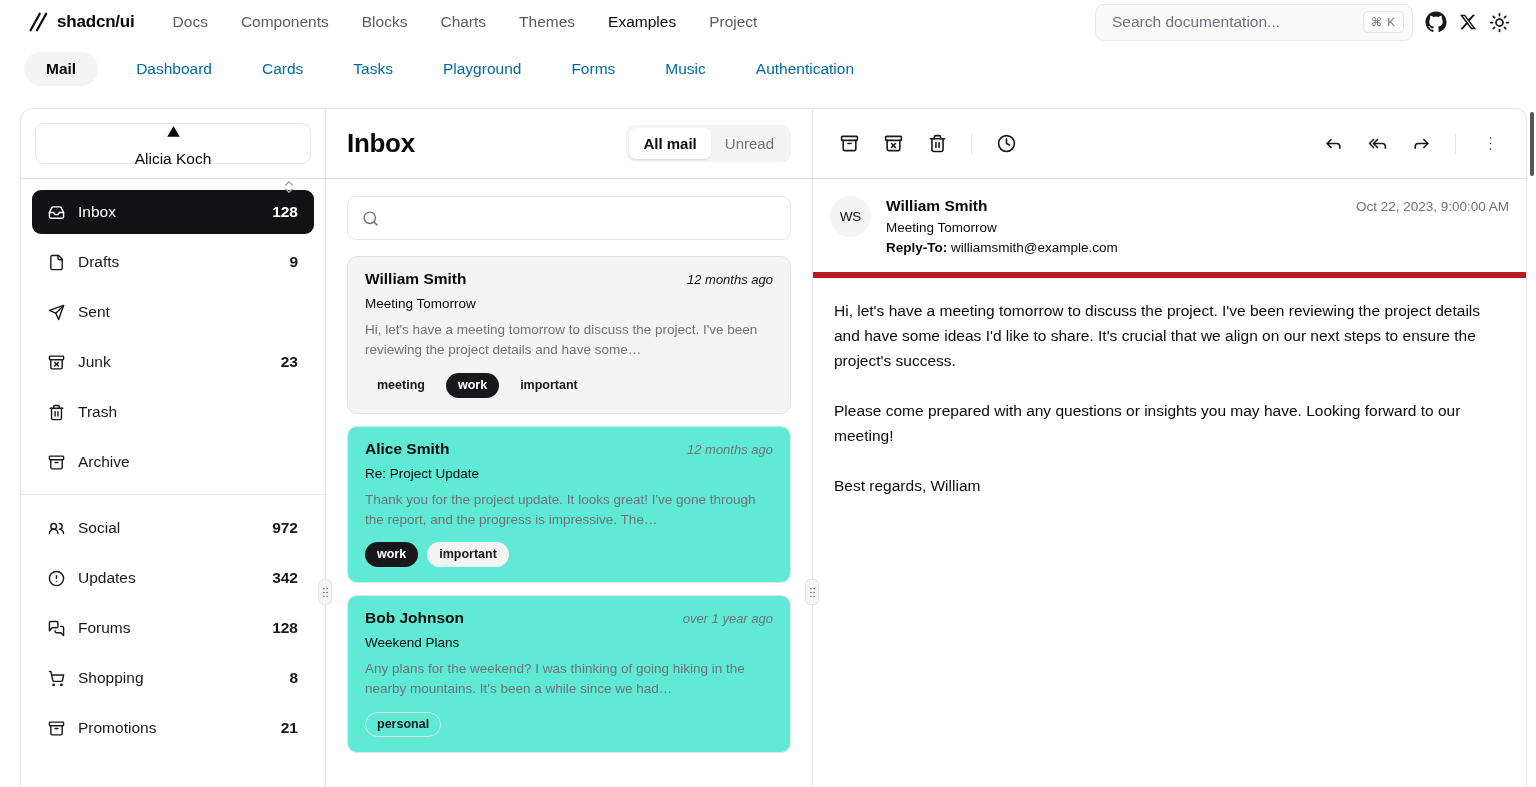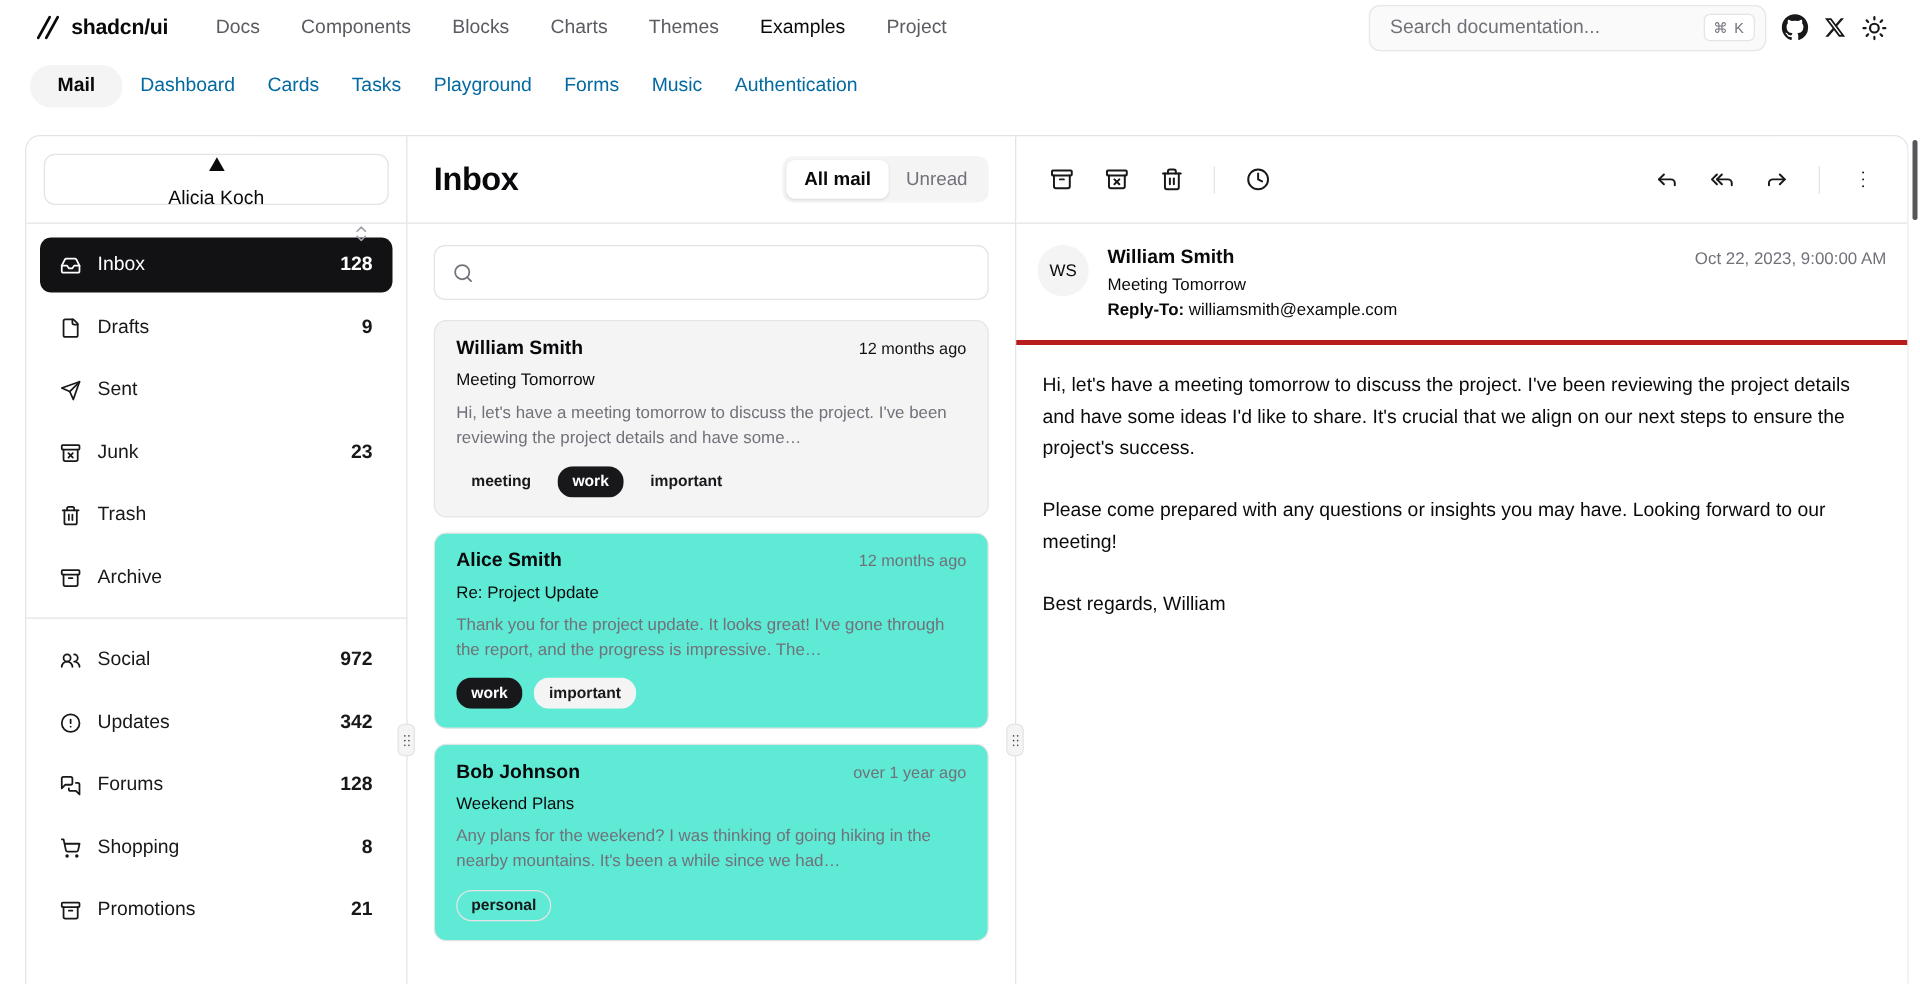--- a/index.html
+++ b/index.html
@@ -18,21 +18,21 @@
   .nav-link.active { color:#09090b; font-weight:500; }
   .header-right { margin-left:auto; display:flex; align-items:center; gap:12px; }
   .doc-search { width:318px; height:37px; background:#fafafa; border:1px solid #e7e7ea;
     border-radius:9px; display:flex; align-items:center; padding:0 8px 0 16px;
     color:#71717a; font-size:15.5px; cursor:pointer; }
   .kbd { margin-left:auto; background:#fff; border:1px solid #e4e4e7; border-radius:5px;
     padding:3px 7px; font-size:11.5px; color:#71717a; letter-spacing:1px; }
   .hdr-icon-btn { color:#18181b; cursor:pointer; display:flex; align-items:center; }
 
   
-  .example-tabs { display:flex; align-items:center; gap:2px; padding:0 24px; height:46px; margin-top:2px; }
+  .example-tabs { display:flex; align-items:center; gap:26px; padding:0 24px; height:46px; margin-top:2px; }
   .ex-tab { font-size:15.5px; color:#0369a1; padding:8px 12px; cursor:pointer; font-weight:500; }
   .ex-tab.active { background:#f4f4f5; color:#09090b; border-radius:999px; padding:8px 22px; font-weight:600; }
 
   
   .main { position:absolute; left:20px; top:108px; width:1507px; height:700px;
     border:1px solid #e4e4e7; border-bottom:none; border-radius:12px 12px 0 0;
     display:flex; overflow:hidden; background:#fff; }
   .col-sidebar { width:305px; border-right:1px solid #e4e4e7; flex:none; }
   .col-list { width:487px; border-right:1px solid #e4e4e7; flex:none; }
   .col-detail { flex:1; min-width:0; }
@@ -67,41 +67,41 @@
     align-items:center; gap:11px; padding:0 14px; }
   .list-search .mag { width:17px; height:17px; color:#71717a; flex:none; }
   .list-search input { border:none; outline:none; flex:1; font-family:inherit; font-size:15.5px; color:#09090b; background:transparent; }
   .list-search input::placeholder { color:#71717a; }
   .email-scroll { padding:9px 21px 16px; }
   .email-card { border:1px solid #e4e4e7; border-radius:10px; padding:13px 17px 15px;
     margin-bottom:12px; cursor:pointer; background:#5eead4; }
   .email-card.selected { background:#f4f4f5; }
   .ec-top { display:flex; align-items:baseline; }
   .ec-sender { font-size:15.5px; font-weight:700; }
-  .ec-time { margin-left:auto; font-size:13px; color:#71717a; }
+  .ec-time { margin-left:auto; font-size:13px; color:#71717a;font-style:italic; }
   .email-card.selected .ec-time { color:#121214; }
   .ec-subject { font-size:13.5px; font-weight:500; margin-top:8px; }
   .ec-preview { font-size:13.5px; color:#71717a; line-height:1.5; margin-top:9px;
     display:-webkit-box; -webkit-line-clamp:2; -webkit-box-orient:vertical; overflow:hidden; }
   .ec-tags { display:flex; gap:9px; margin-top:12px; }
   .badge { border-radius:999px; padding:4px 11px; font-size:12.5px; font-weight:600;
     border:1px solid transparent; line-height:1.2; cursor:pointer; }
   .badge.default { background:#18181b; color:#fff; }
   .badge.secondary { background:#f4f4f5; color:#18181b; }
   .badge.outline { border-color:#e4e4e7; color:#18181b; background:transparent; }
 
   
   .toolbar { padding:0 16px; }
   .tb-left, .tb-right { display:flex; align-items:center; gap:4px; }
   .tb-right { margin-left:auto; }
   .icon-btn { width:40px; height:40px; border:none; background:transparent; border-radius:8px;
     display:flex; align-items:center; justify-content:center; color:#18181b; cursor:pointer; }
   .icon-btn svg { width:19px; height:19px; }
   .v-sep { width:1px; height:22px; background:#e4e4e7; margin:0 10px; }
-  .mail-head { display:flex; padding:17px 17px; gap:15px; border-bottom:4px solid #b91c1c; }
+  .mail-head { display:flex; padding:17px 17px; gap:15px; border-bottom:6px solid #b91c1c; }
   .avatar { width:41px; height:41px; border-radius:50%; background:#f4f4f5; display:flex;
     align-items:center; justify-content:center; font-size:13.5px; font-weight:500; flex:none; }
   .mh-info { display:flex; flex-direction:column; gap:5px; padding-top:1px; }
   .mh-name { font-size:15.5px; font-weight:700; }
   .mh-subject { font-size:13.5px; }
   .mh-replyto { font-size:13.5px; }
   .mh-replyto .rt-label { font-weight:600; }
   .mh-date { margin-left:auto; font-size:13.5px; color:#71717a; padding-top:3px; }
   .mail-body { padding:20px 21px; font-size:15.5px; line-height:25px; color:#0b0b0d; }
   .mail-body p { margin-bottom:25px; }

